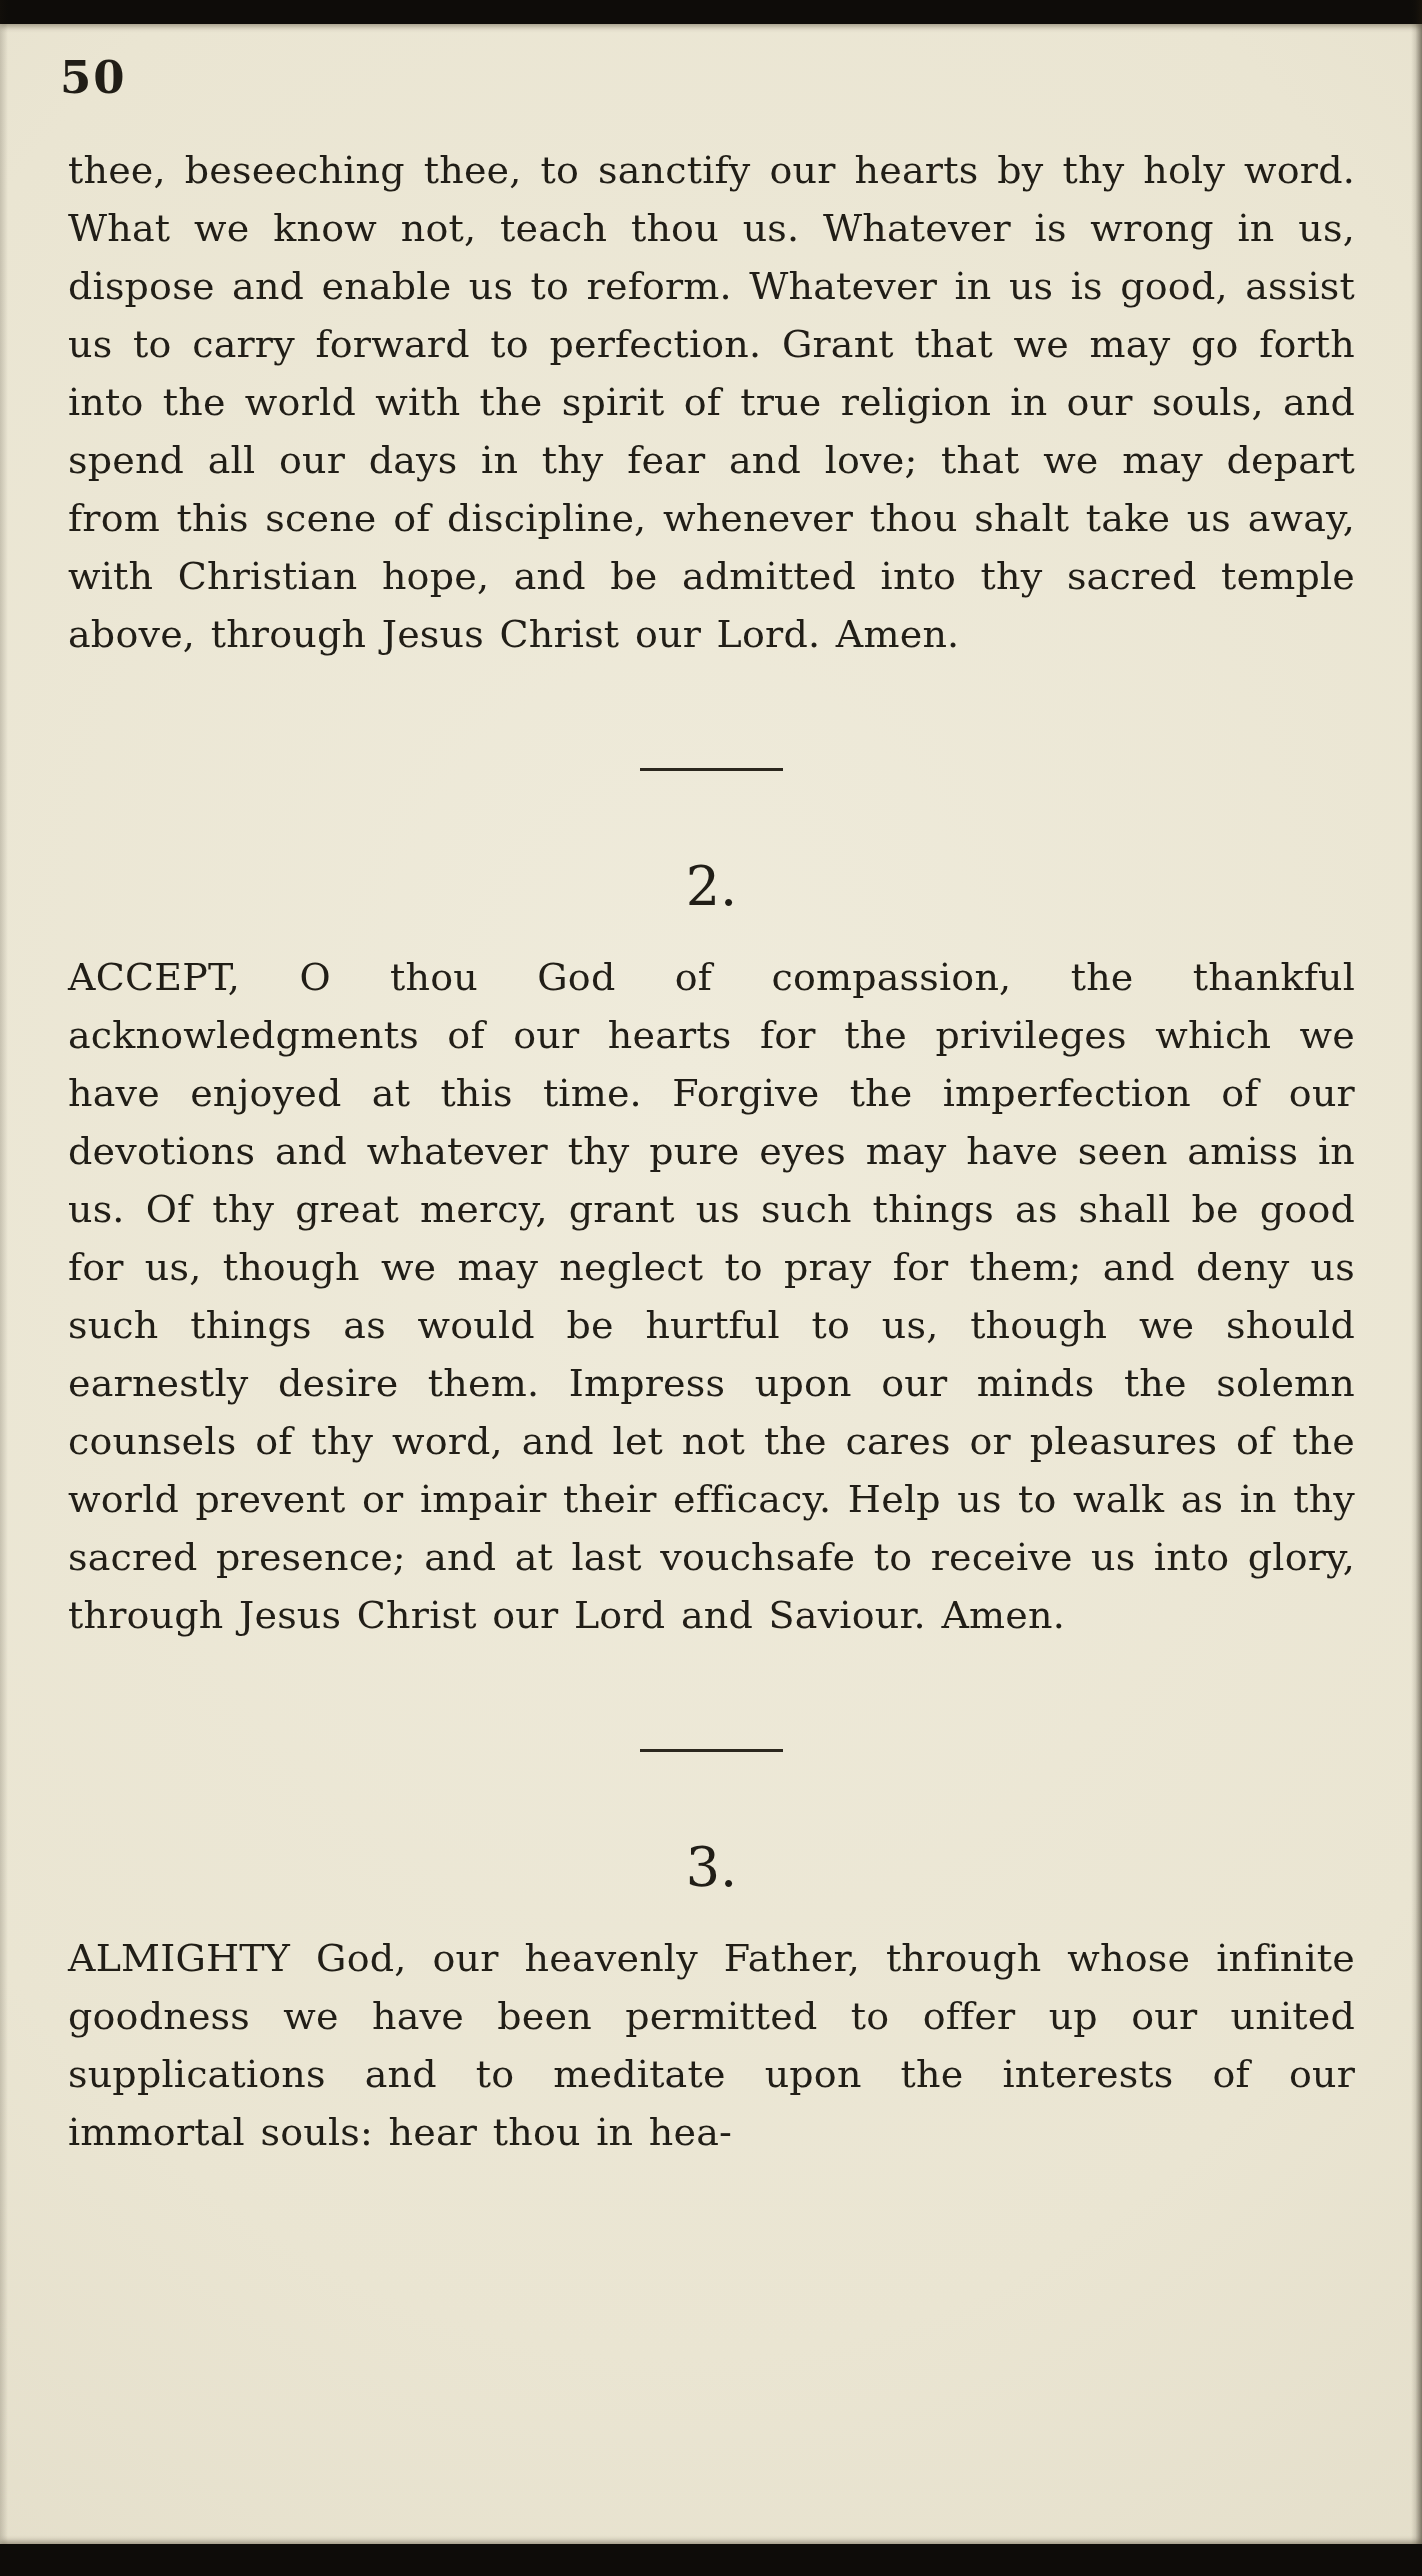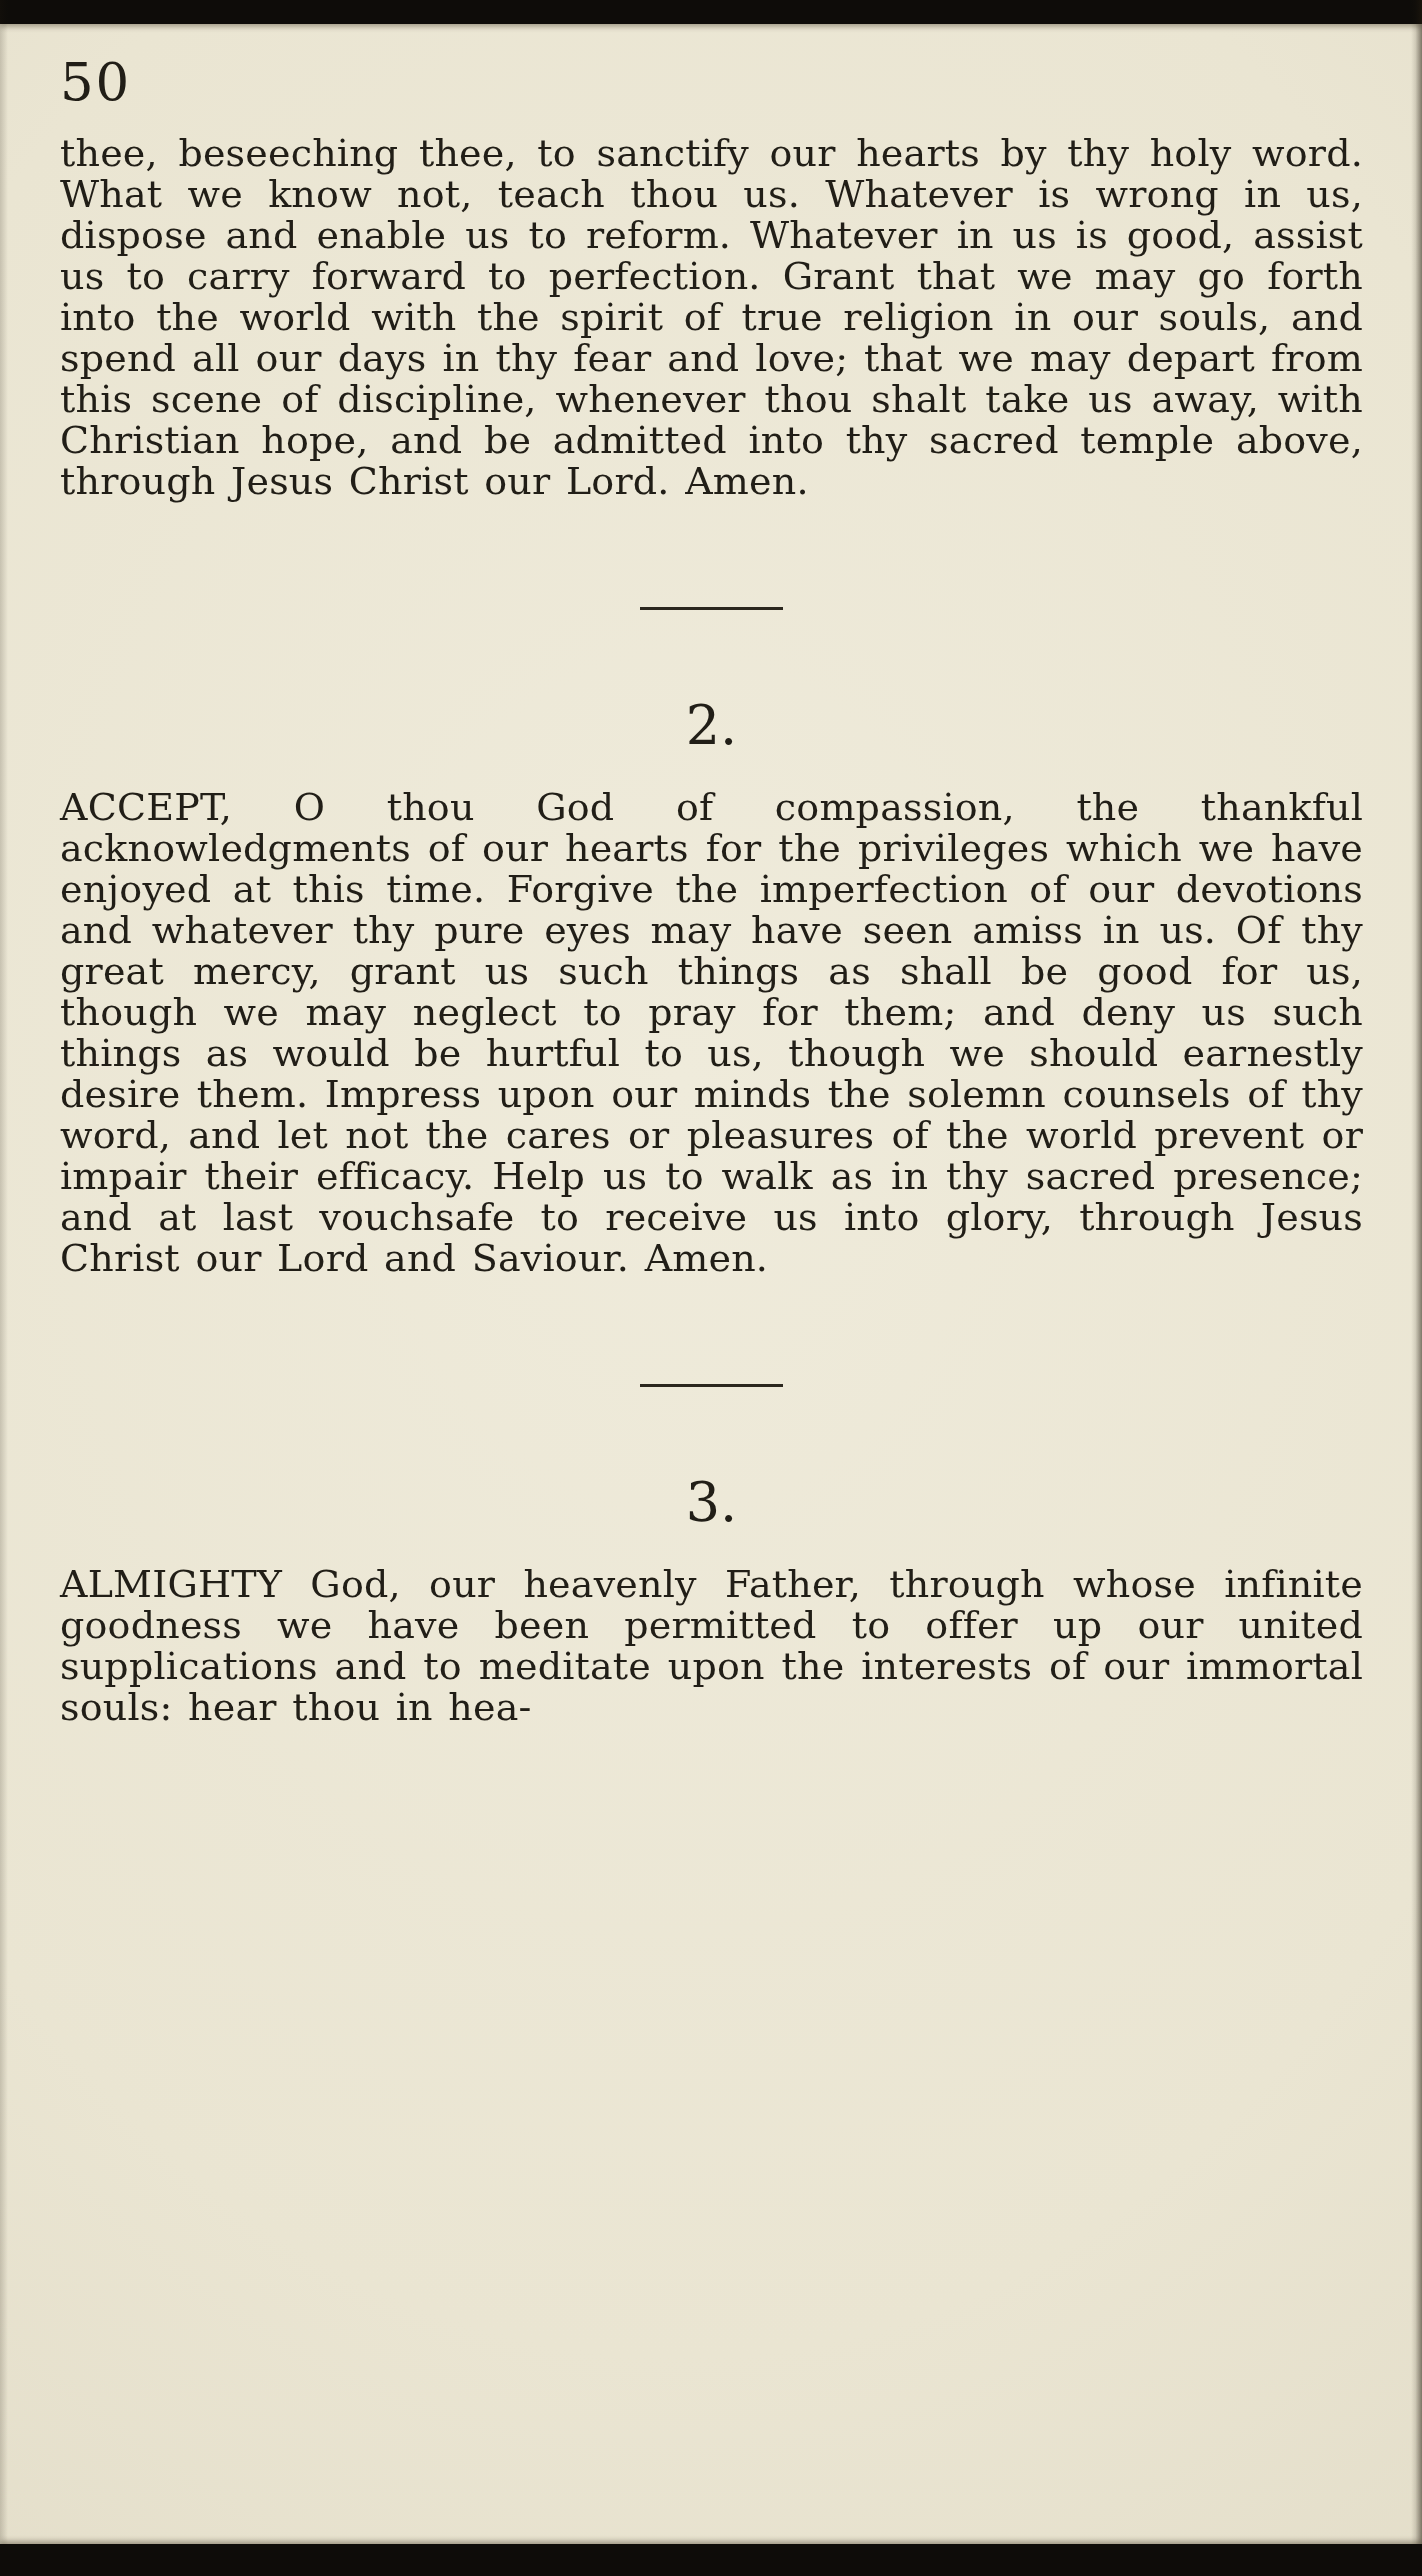--- a/index.html
+++ b/index.html
@@ -57,42 +57,42 @@
     position: absolute;
     top: 51px;
     left: 0;
     right: 0;
     height: 60px;
   }
   .page-number {
     position: absolute;
     left: 60px;
     top: 0;
-    font-size: 53px;
-    font-weight: normal;
+    font-size: 45px;
+    font-weight: bold;
     letter-spacing: 1.9px;
   }
   .head-title {
     position: absolute;
     left: 222px;
     top: 4.7px;
     font-size: 40px;
     font-weight: bold;
     letter-spacing: 3.8px;
   }
   .text-block {
     position: absolute;
     top: 133px;
     left: 60px;
     width: 1303px;
   }
   .para {
-    margin: 0;
+    margin: 8px;
     font-size: 38px;
-    line-height: 41px;
+    line-height: 58px;
     text-align: justify;
     word-spacing: 3.3px;
     letter-spacing: 0.2px;
   }
   .divider {
     width: 143px;
     height: 2.8px;
     background: #2b271e;
     margin: 105px auto 86px auto;
   }

